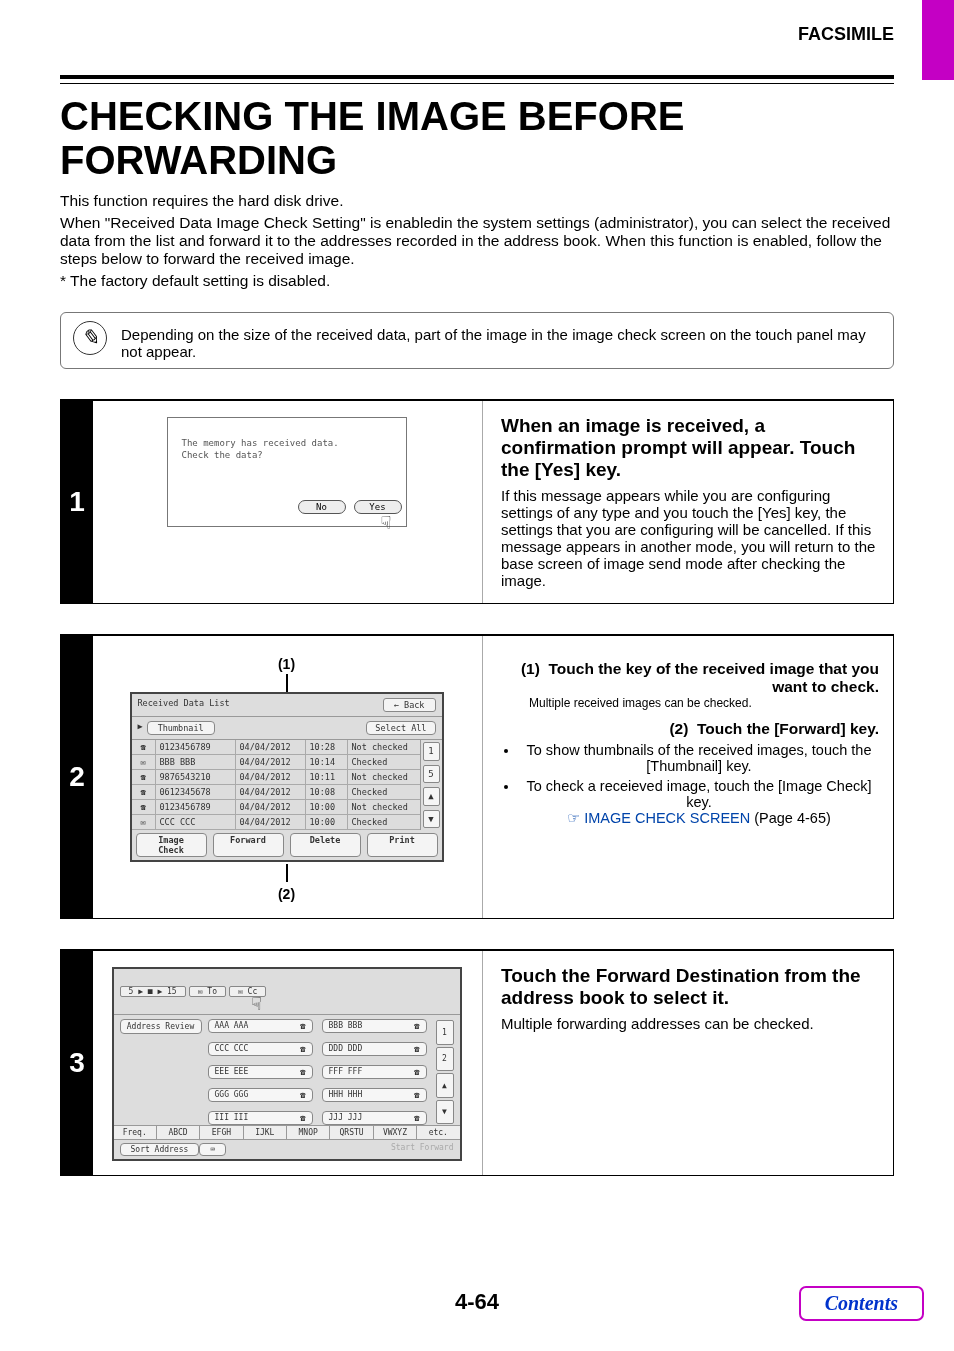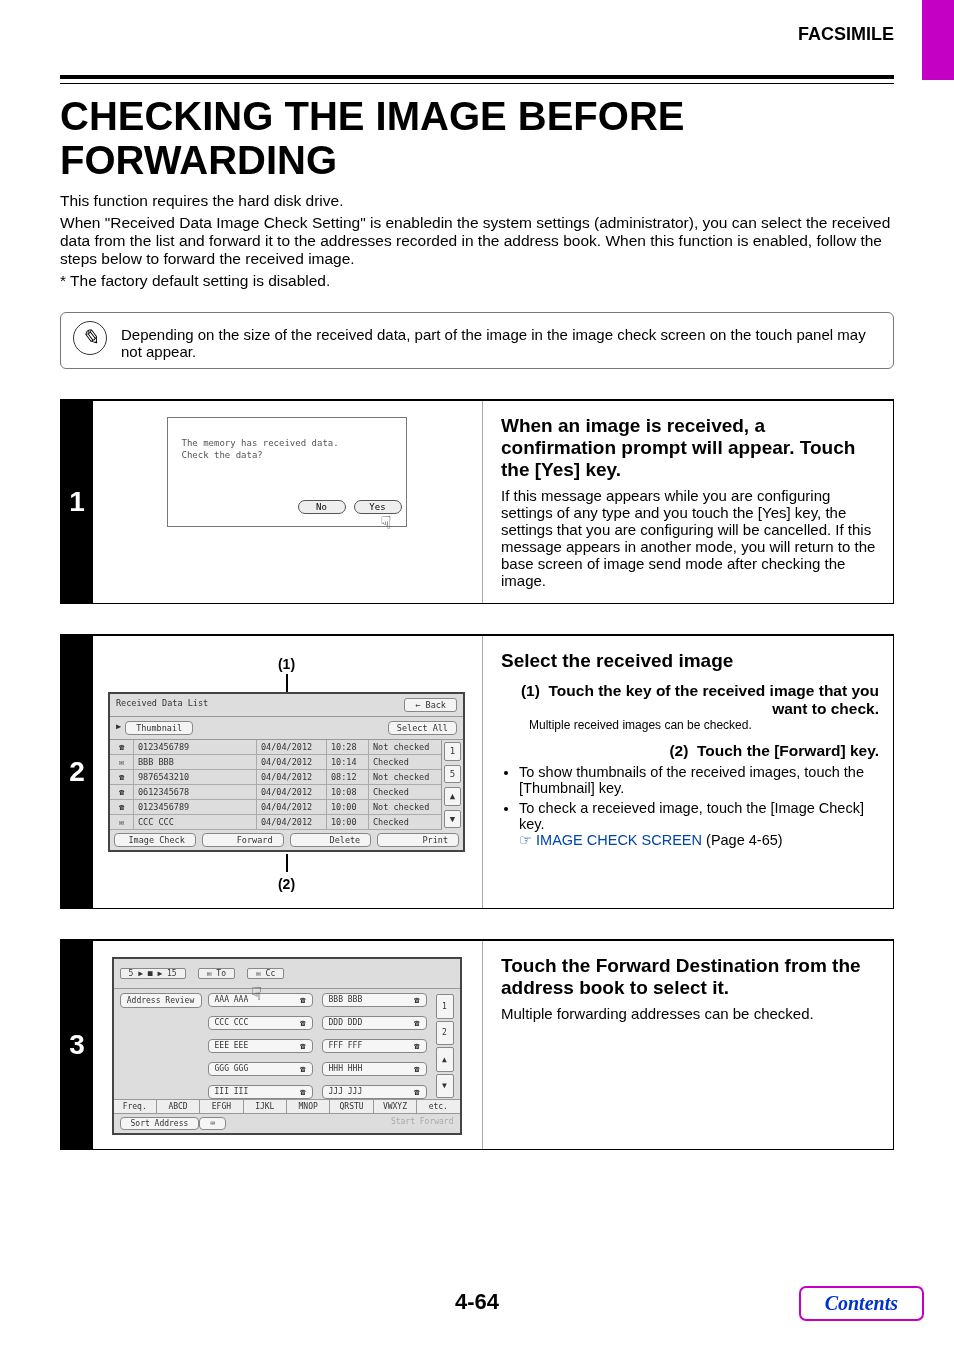--- a/index.html
+++ b/index.html
@@ -122,20 +122,21 @@
   }
   .step-sub {
     font-weight: 700;
     font-size: 15.5px;
     margin-top: 10px;
     text-align: right;
   }
   .step-text ul {
     margin: 4px 0 4px 18px;
     padding: 0;
+    text-align: center;
   }
   .step-text li {
     font-size: 14.5px;
     margin-bottom: 4px;
   }
   .link {
     color: var(--link-blue);
   }
 
   
@@ -175,21 +176,21 @@
     bottom: -8px;
     right: 14px;
     font-size: 18px;
     color: #333;
     pointer-events: none;
   }
 
   
   .panel {
     border: 2px solid #444;
-    width: 357px;
+    width: 314px;
     background: #ddd;
     font-family: monospace;
     font-size: 8.5px;
     color: #333;
   }
   .pn-row {
     display: flex;
     align-items: stretch;
     border-bottom: 1px solid #999;
   }
@@ -266,21 +267,22 @@
     display: flex;
     padding: 3px 4px;
     gap: 6px;
   }
   .pn-foot-btn {
     border: 1px solid #888;
     border-radius: 4px;
     background: #f4f4f4;
     padding: 1px 10px;
     flex: 1;
-    text-align: right;
+    text-align: center;
+    font-weight: bold;
   }
   .callout {
     font-weight: 700;
     font-size: 14px;
     color: #000;
     margin: 4px 0 2px;
   }
   .callout-line {
     width: 2px;
     height: 18px;
@@ -291,23 +293,23 @@
   .addr-panel {
     border: 2px solid #444;
     width: 350px;
     background: #ddd;
     font-family: monospace;
     font-size: 8px;
     color: #333;
   }
   .addr-top {
     display: flex;
-    gap: 12px;
+    gap: 3px;
     border-bottom: 1px solid #999;
-    padding: 9px 6px;
+    padding: 17px 6px;
   }
   .addr-tab {
     border: 1px solid #888;
     background: #f0f0f0;
     border-radius: 2px;
     padding: 0 8px;
   }
   .addr-body {
     display: flex;
     padding: 4px 6px 0 6px;
@@ -490,21 +492,21 @@
               <div class="pn-icon">✉</div>
               <div>BBB BBB</div>
               <div>04/04/2012</div>
               <div>10:14</div>
               <div>Checked</div>
             </div>
             <div class="pn-data-row">
               <div class="pn-icon">☎</div>
               <div>9876543210</div>
               <div>04/04/2012</div>
-              <div>08:12</div>
+              <div>10:11</div>
               <div>Not checked</div>
             </div>
             <div class="pn-data-row">
               <div class="pn-icon">☎</div>
               <div>0612345678</div>
               <div>04/04/2012</div>
               <div>10:08</div>
               <div>Checked</div>
             </div>
             <div class="pn-data-row">
@@ -533,21 +535,20 @@
           <div class="pn-foot-btn">Image Check</div>
           <div class="pn-foot-btn">Forward</div>
           <div class="pn-foot-btn">Delete</div>
           <div class="pn-foot-btn">Print</div>
         </div>
       </div>
       <div class="callout-line" style="margin-top:2px"></div>
       <div class="callout">(2)</div>
     </div>
     <div class="step-text">
-      <div class="step-title">Select the received image</div>
       <div class="step-sub">
         <span>(1)</span>&nbsp;
         <span>Touch the key of the received image that you want to check.</span>
       </div>
       <div style="margin-left:28px;font-size:12px">Multiple received images can be checked.</div>
       <div class="step-sub">
         <span>(2)</span>&nbsp;
         <span>Touch the [Forward] key.</span>
       </div>
       <ul>

